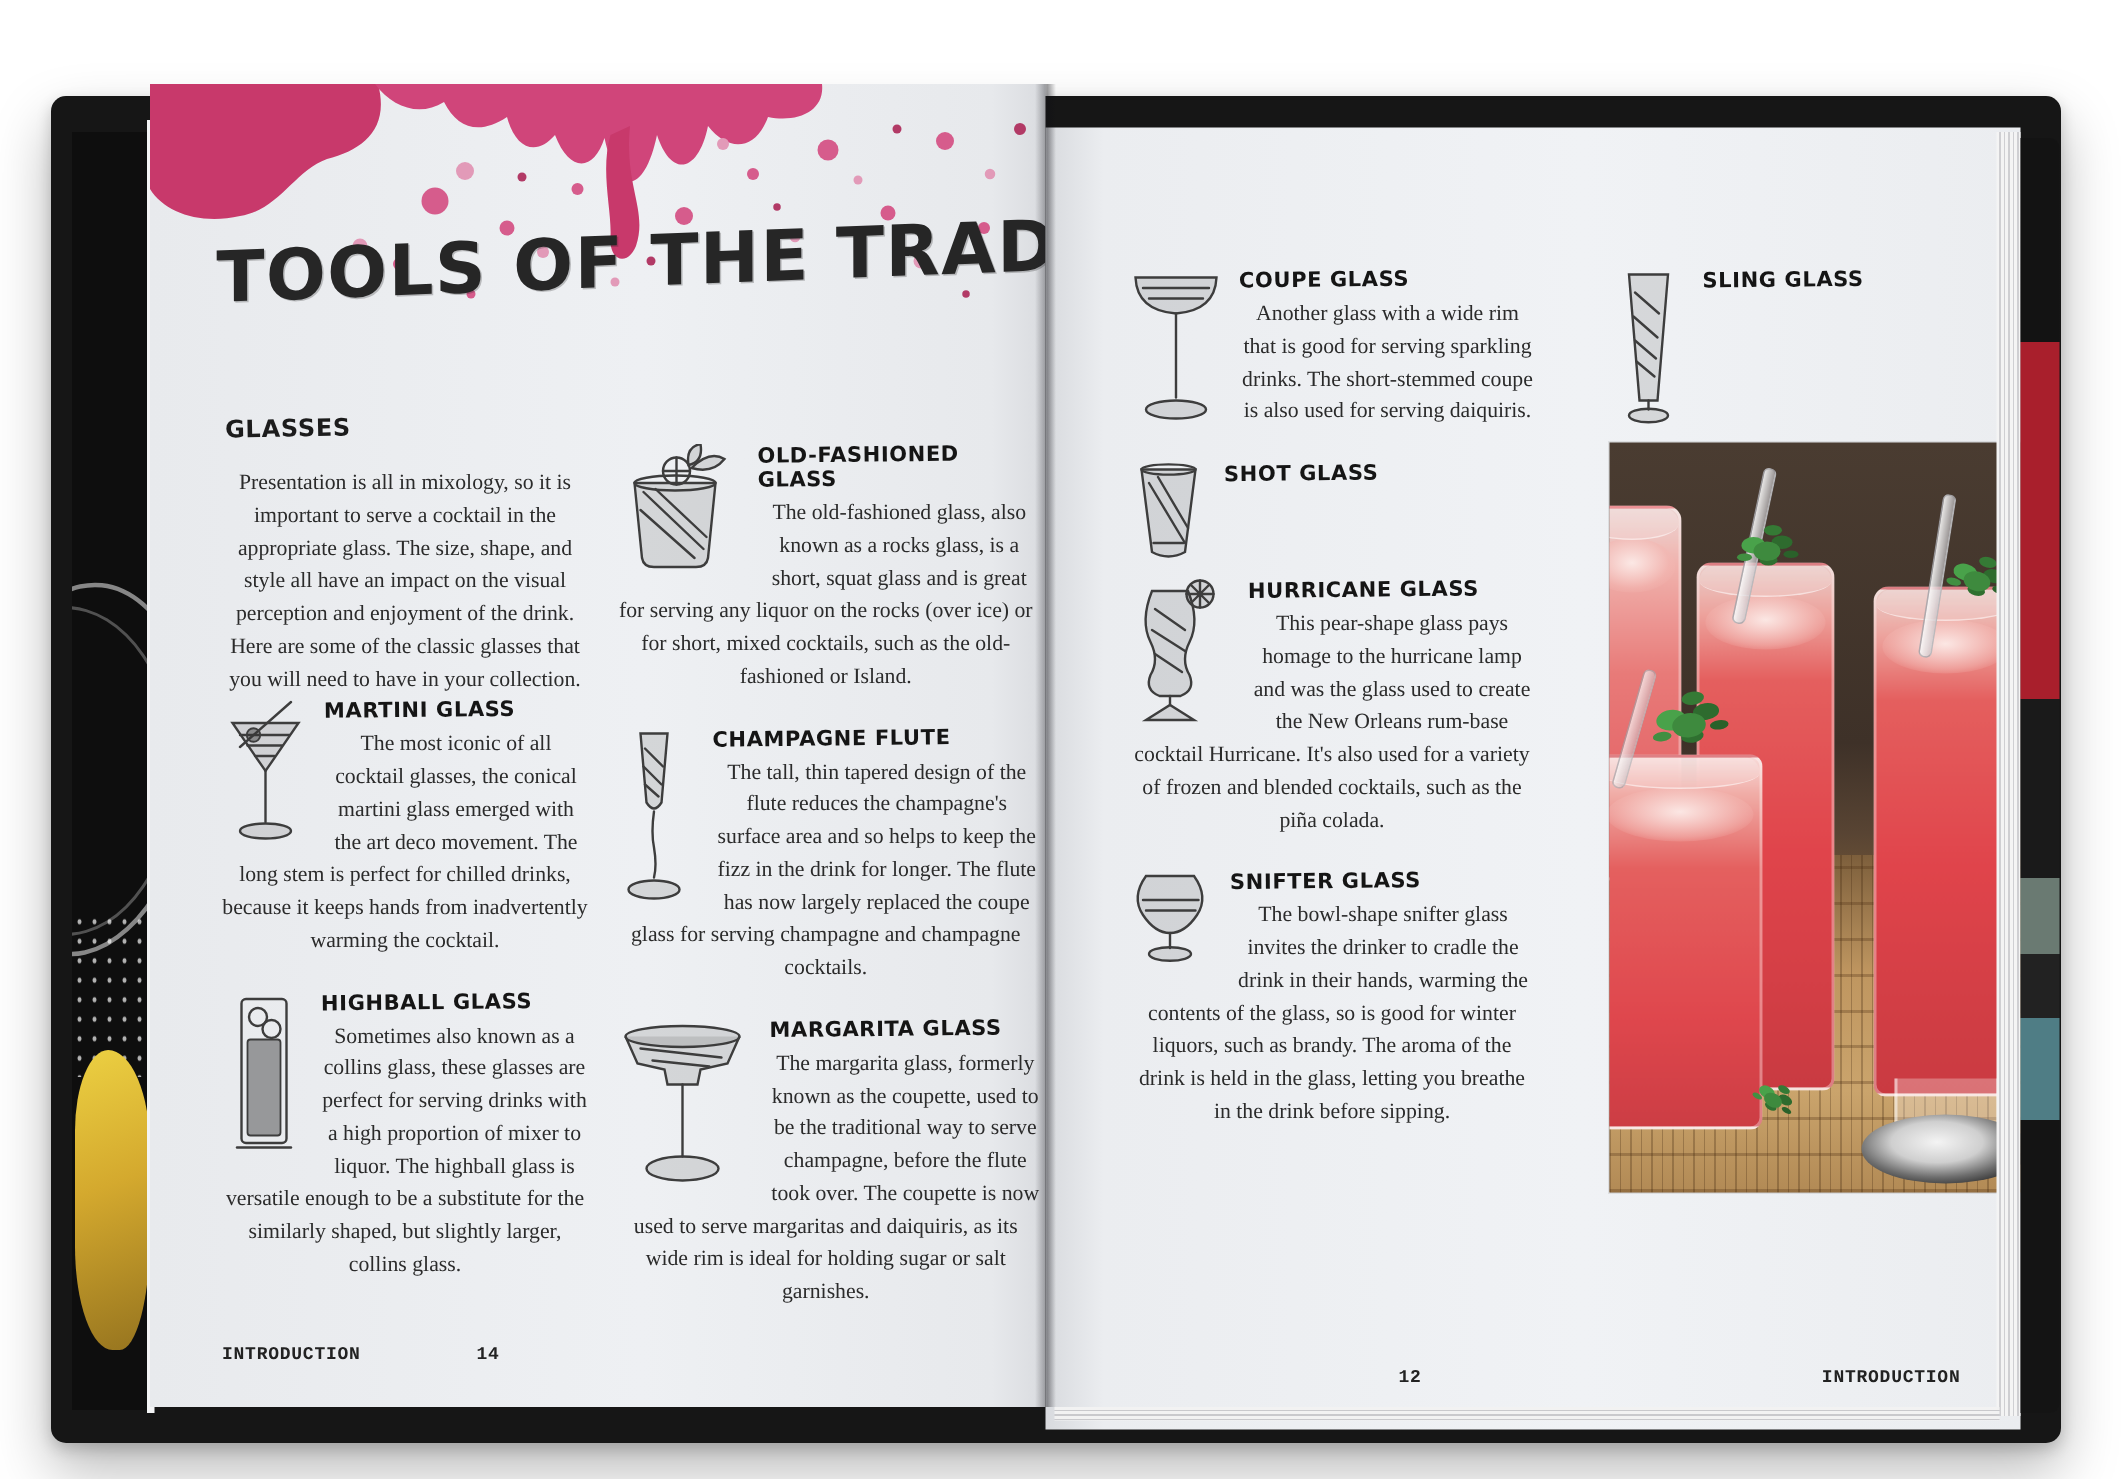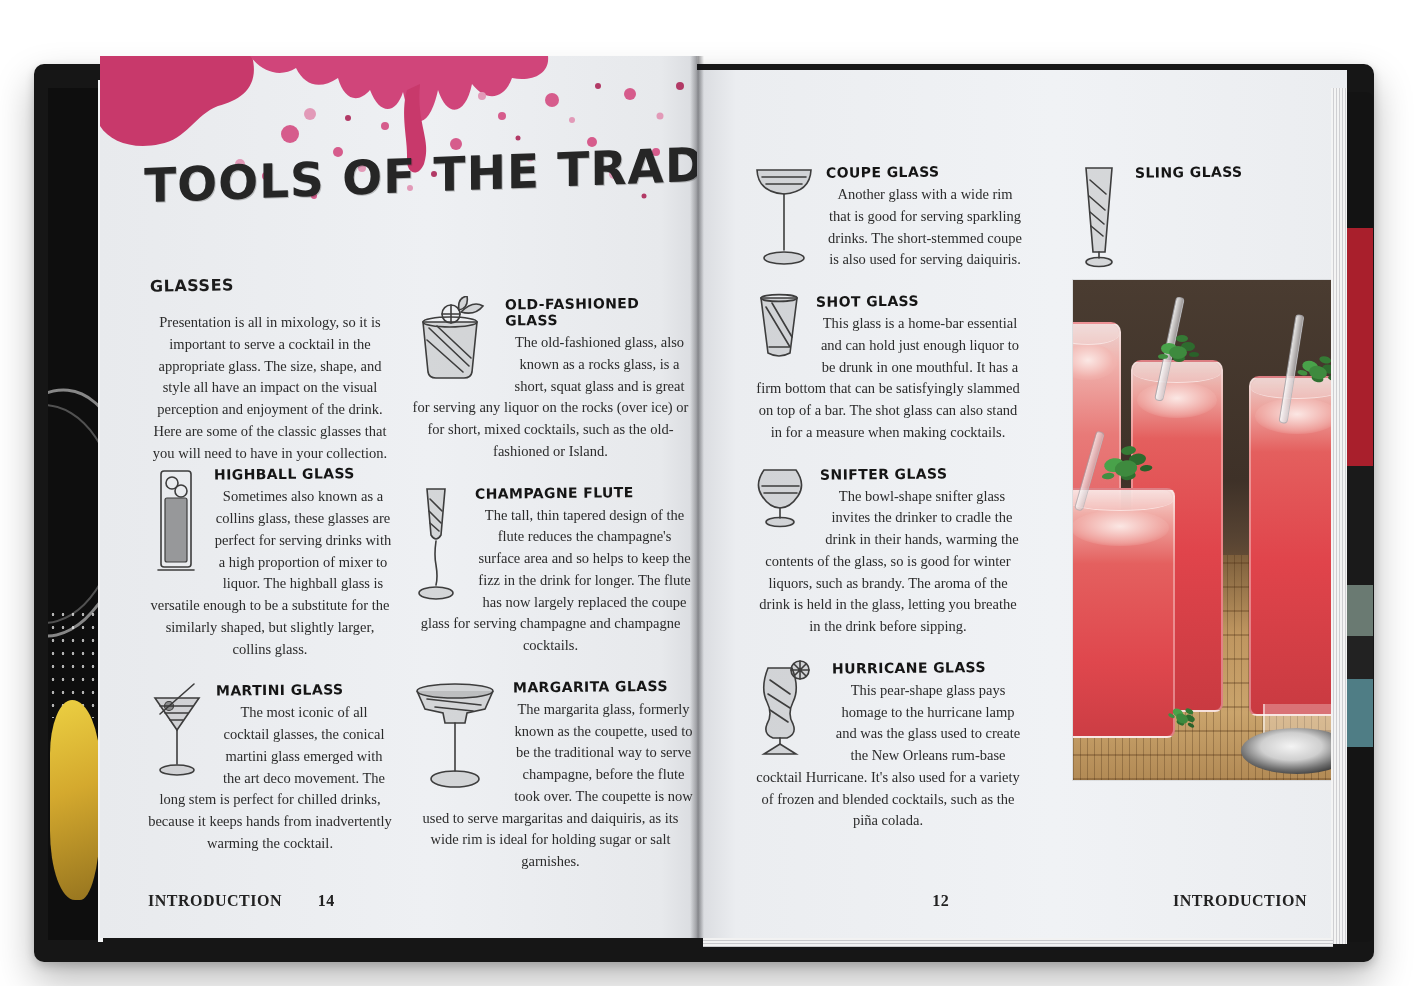--- a/index.html
+++ b/index.html
@@ -31,21 +31,21 @@
       #222 64%, #222 69%,
       #4f7d85 69%, #4f7d85 77%,
       #141414 77%, #141414 100%); }
   .page-stack-bottom { position:absolute; left:703px; top:938px; width:630px; height:9px;
     background:repeating-linear-gradient(180deg,#f2f2f2 0 2px,#c9c9cc 2px 3px); }
 
   
   .page { position:absolute; overflow:hidden; }
   .page-left { left:100px; top:56px; width:597px; height:882px;
     background:linear-gradient(90deg,#e8eaed 0%, #eef0f3 55%, #e7e9ec 94%, #d9dbdf 100%); }
-  .page-right { left:697px; top:70px; width:650px; height:868px;
+  .page-right { left:697px; top:85px; width:650px; height:868px;
     background:linear-gradient(90deg,#d8dade 0%, #ebedf0 6%, #f0f2f5 55%, #ebedf0 100%); }
   .gutter { position:absolute; left:690px; top:56px; width:14px; height:882px; z-index:5;
     background:linear-gradient(90deg, rgba(30,30,35,0) 0%, rgba(30,30,35,.30) 45%, rgba(15,15,20,.42) 58%, rgba(30,30,35,0) 100%); }
 
   
   .splatter { position:absolute; left:0; top:0; width:100%; height:172px; }
 
   
   .title { position:absolute; left:44px; top:92px; width:540px;
     font-family:"DejaVu Sans", sans-serif; font-weight:900; font-size:47px; letter-spacing:1px;
@@ -63,21 +63,21 @@
   .col-r1 { width:272px; }
   .col-r2 { width:288px;padding-left:37px; }
   .body-text, .entry-text { font-size:14.5px; line-height:1.5; color:#2b2b2b; text-align:center; }
   .intro { }
   .entry { clear:both; margin-bottom:22px; }
   .entry-name { font-family:"DejaVu Sans", sans-serif; font-weight:800; font-size:14px; letter-spacing:.4px;
     color:#151515; margin:2px 0 4px 0; transform:rotate(-.6deg); }
   .icon { float:left; margin:0 10px 4px 0; }
   .icon svg { display:block; }
   .footer { position:absolute; left:48px; right:40px; bottom:28px; display:grid; grid-template-columns:1fr 1fr 1fr;
-    font-family:Liberation Serif, serif; font-weight:800; font-size:16px; letter-spacing:.5px; color:#222; }
+    font-family:Liberation Mono, monospace; font-weight:800; font-size:12px; letter-spacing:.5px; color:#222; }
   .footer .f-left { text-align:left; } .footer .f-center { text-align:left; } .footer .f-right { text-align:right; }
 
   
   .photo { position:relative; clear:both; margin-top:14px; width:278px; height:500px; overflow:hidden;
     background:linear-gradient(180deg,#4a3c31 0%, #3e3128 40%, #584433 52%, #6b5136 58%); box-shadow:0 0 0 1px rgba(0,0,0,.08); }
   .photo-mat { position:absolute; left:0; right:0; bottom:0; height:45%;
     background:
       repeating-linear-gradient(90deg, rgba(60,35,12,.28) 0 1px, rgba(0,0,0,0) 1px 7px),
       repeating-linear-gradient(0deg, rgba(80,48,20,.30) 0 2px, rgba(0,0,0,0) 2px 24px),
       linear-gradient(180deg,#7d5f3c 0%, #bf9660 35%, #caa46c 70%, #b28a55 100%); }
@@ -175,45 +175,45 @@
     <h1 class="title">TOOLS OF THE TRADE</h1>
     <div class="glasses-heading">GLASSES</div>
 
     <div class="cols cols-left">
       <div class="col col-l1">
 
         <p class="body-text intro">Presentation is all in mixology, so it is important to serve a cocktail in the appropriate glass. The size, shape, and style all have an impact on the visual perception and enjoyment of the drink. Here are some of the classic glasses that you will need to have in your collection.</p>
 
         <div class="entry">
           <span class="icon">
-            <svg width="56" height="112" viewBox="0 0 56 112">
-              <rect class="sk" x="13" y="5" width="30" height="96" rx="3"></rect>
-              <rect class="skd" x="17" y="32" width="22" height="64" rx="2"></rect>
-              <circle class="sk" cx="24" cy="17" r="6"></circle>
-              <circle class="sk" cx="33" cy="25" r="6"></circle>
-              <line class="sk" x1="10" y1="104" x2="46" y2="104"></line>
-            </svg>
-          </span>
-          <h3 class="entry-name">HIGHBALL GLASS</h3>
-          <p class="entry-text">Sometimes also known as a collins glass, these glasses are perfect for serving drinks with a high proportion of mixer to liquor. The highball glass is versatile enough to be a substitute for the similarly shaped, but slightly larger, collins glass.</p>
-        </div>
-
-        <div class="entry">
-          <span class="icon">
             <svg width="58" height="100" viewBox="0 0 58 100">
               <path class="skf" d="M7 16 L51 16 L29 48 Z"></path>
               <path class="sk" d="M12 24 L45 24 M17 31 L40 31 M22 38 L35 38"></path>
               <line class="sk" x1="29" y1="48" x2="29" y2="82"></line>
               <ellipse class="skf" cx="29" cy="88" rx="17" ry="5"></ellipse>
               <line class="sk" x1="12" y1="32" x2="46" y2="2"></line>
               <circle class="skd" cx="21" cy="24" r="4.5"></circle>
             </svg>
           </span>
           <h3 class="entry-name">MARTINI GLASS</h3>
           <p class="entry-text">The most iconic of all cocktail glasses, the conical martini glass emerged with the art deco movement. The long stem is perfect for chilled drinks, because it keeps hands from inadvertently warming the cocktail.</p>
+        </div>
+
+        <div class="entry">
+          <span class="icon">
+            <svg width="56" height="112" viewBox="0 0 56 112">
+              <rect class="sk" x="13" y="5" width="30" height="96" rx="3"></rect>
+              <rect class="skd" x="17" y="32" width="22" height="64" rx="2"></rect>
+              <circle class="sk" cx="24" cy="17" r="6"></circle>
+              <circle class="sk" cx="33" cy="25" r="6"></circle>
+              <line class="sk" x1="10" y1="104" x2="46" y2="104"></line>
+            </svg>
+          </span>
+          <h3 class="entry-name">HIGHBALL GLASS</h3>
+          <p class="entry-text">Sometimes also known as a collins glass, these glasses are perfect for serving drinks with a high proportion of mixer to liquor. The highball glass is versatile enough to be a substitute for the similarly shaped, but slightly larger, collins glass.</p>
         </div>
 
       </div>
       <div class="col col-l2">
 
         <div class="entry">
           <span class="icon">
             <svg width="88" height="92" viewBox="0 0 88 92">
               <path class="skf" d="M16 26 L21 76 Q22 82 29 82 L57 82 Q64 82 65 76 L70 26 Z"></path>
               <path class="sk" d="M22 32 L62 70 M30 30 L64 62 M20 44 L56 76"></path>
@@ -286,49 +286,48 @@
         <div class="entry">
           <span class="icon">
             <svg width="54" height="74" viewBox="0 0 54 74">
               <path class="skf" d="M9 5 L45 5 L38 60 Q27 66 16 60 Z"></path>
               <path class="sk" d="M14 14 L38 54 M20 10 L40 44"></path>
               <path class="sk" d="M17 54 L37 54"></path>
               <ellipse class="sk" cx="27" cy="5" rx="18" ry="3.4"></ellipse>
             </svg>
           </span>
           <h3 class="entry-name">SHOT GLASS</h3>
-          <p class="entry-text">This glass is a home-bar essential and can hold just enough liquor to be drunk in one mouthful. It has a firm bottom that can be satisfyingly slammed on top of a bar. The shot glass can also stand in for a measure when making cocktails.</p>
-        </div>
-
-        <div class="entry">
-          <span class="icon">
-            <svg width="58" height="66" viewBox="0 0 58 66">
-              <path class="skf" d="M12 4 L44 4 Q54 18 46 30 Q38 42 28 42 Q18 42 10 30 Q2 18 12 4 Z"></path>
-              <path class="sk" d="M10 20 L47 20 M12 27 L45 27"></path>
-              <line class="sk" x1="28" y1="42" x2="28" y2="52"></line>
-              <ellipse class="skf" cx="28" cy="56" rx="14" ry="4.5"></ellipse>
-            </svg>
-          </span>
-          <h3 class="entry-name">SNIFTER GLASS</h3>
-          <p class="entry-text">The bowl-shape snifter glass invites the drinker to cradle the drink in their hands, warming the contents of the glass, so is good for winter liquors, such as brandy. The aroma of the drink is held in the glass, letting you breathe in the drink before sipping.</p>
         </div>
 
         <div class="entry">
           <span class="icon">
             <svg width="70" height="100" viewBox="0 0 70 100">
               <path class="skf" d="M16 8 Q8 28 15 42 Q21 54 15 64 Q11 74 21 78 L35 78 Q45 74 41 64 Q35 54 41 42 Q48 28 40 8 Z"></path>
               <path class="sk" d="M18 20 L38 34 M16 34 L38 48 M18 50 L36 62"></path>
               <line class="sk" x1="28" y1="78" x2="28" y2="84"></line>
               <path class="skf" d="M12 94 L44 94 L28 84 Z"></path>
               <circle class="skf" cx="48" cy="10" r="9"></circle>
               <path class="sk" d="M48 1 L48 19 M39 10 L57 10 M42 4 L54 16 M42 16 L54 4"></path>
             </svg>
           </span>
           <h3 class="entry-name">HURRICANE GLASS</h3>
           <p class="entry-text">This pear-shape glass pays homage to the hurricane lamp and was the glass used to create the New Orleans rum-base cocktail Hurricane. It's also used for a variety of frozen and blended cocktails, such as the piña colada.</p>
+        </div>
+
+        <div class="entry">
+          <span class="icon">
+            <svg width="58" height="66" viewBox="0 0 58 66">
+              <path class="skf" d="M12 4 L44 4 Q54 18 46 30 Q38 42 28 42 Q18 42 10 30 Q2 18 12 4 Z"></path>
+              <path class="sk" d="M10 20 L47 20 M12 27 L45 27"></path>
+              <line class="sk" x1="28" y1="42" x2="28" y2="52"></line>
+              <ellipse class="skf" cx="28" cy="56" rx="14" ry="4.5"></ellipse>
+            </svg>
+          </span>
+          <h3 class="entry-name">SNIFTER GLASS</h3>
+          <p class="entry-text">The bowl-shape snifter glass invites the drinker to cradle the drink in their hands, warming the contents of the glass, so is good for winter liquors, such as brandy. The aroma of the drink is held in the glass, letting you breathe in the drink before sipping.</p>
         </div>
 
       </div>
       <div class="col col-r2">
 
         <div class="entry">
           <span class="icon">
             <svg width="52" height="112" viewBox="0 0 52 112">
               <path class="skf" d="M13 4 L39 4 L32 88 L20 88 Z"></path>
               <path class="sk" d="M17 16 L33 30 M16 32 L32 46 M17 48 L31 60 M18 62 L30 72"></path>

